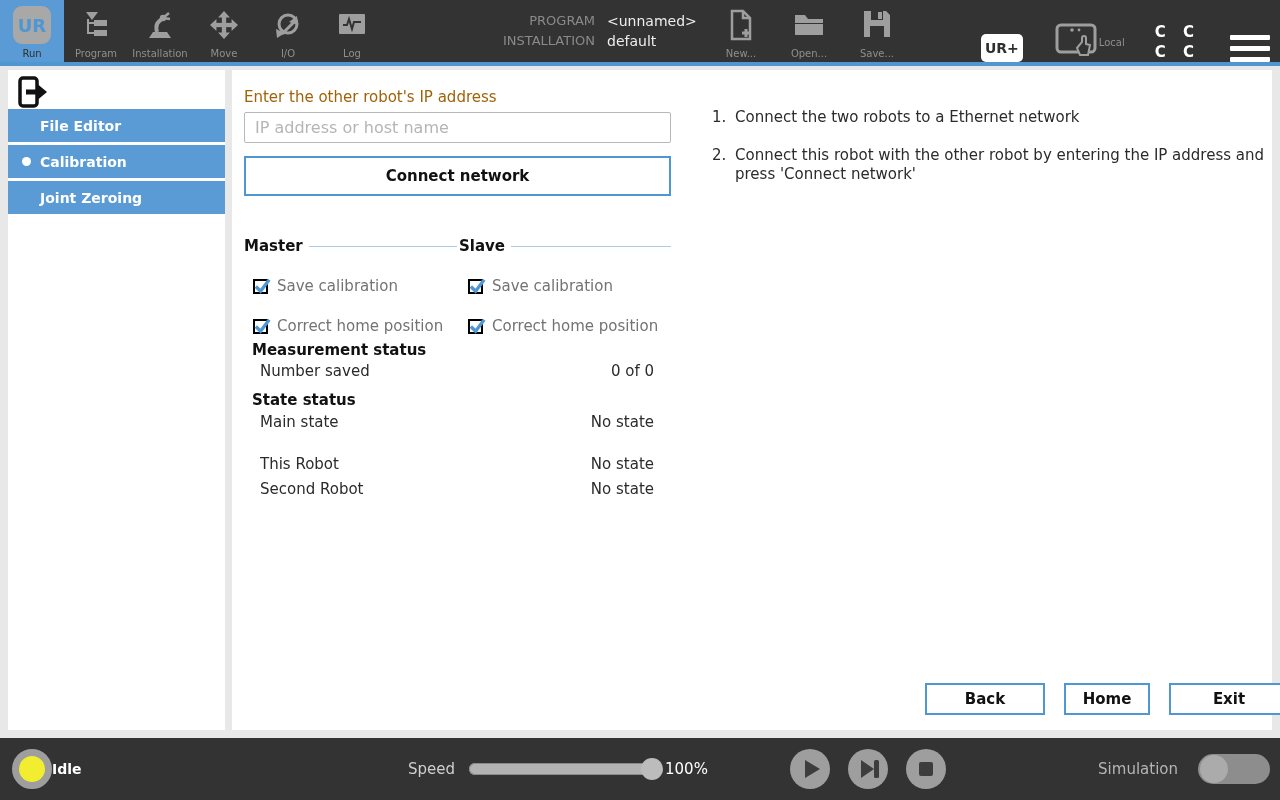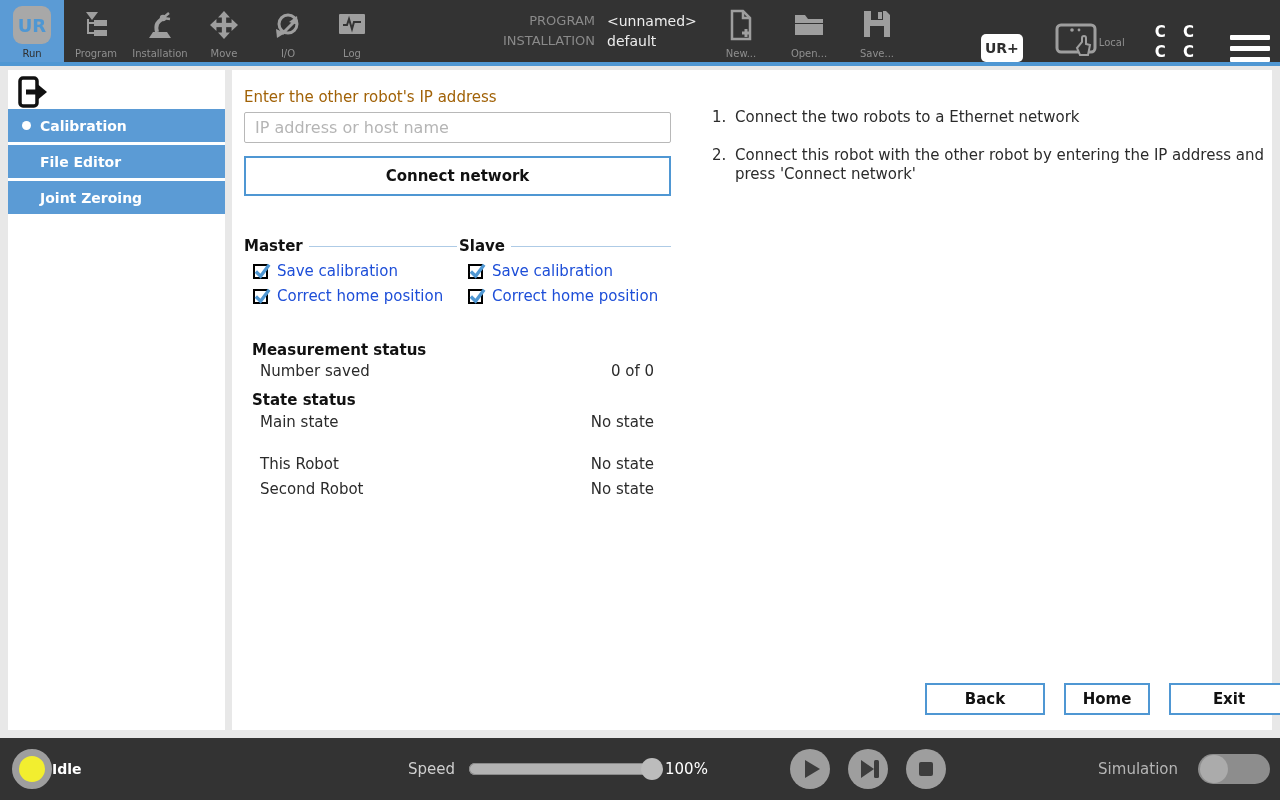--- a/index.html
+++ b/index.html
@@ -46,21 +46,21 @@
   .ip-input { position:absolute; left:12px; top:42px; width:427px; height:31px; border:1px solid #b8b8b8; border-radius:2px; font-size:16px; padding:0 10px; color:#333; font-family:inherit; outline:none; }
   .ip-input::placeholder { color:#b5b5b5; }
   .connect-btn { position:absolute; left:12px; top:86px; width:427px; height:40px; background:#ffffff; border:2px solid #4f97d3; font-weight:bold; font-size:15px; color:#111; cursor:pointer; font-family:inherit; }
 
   .group { position:absolute; top:167px; }
   .group.master { left:12px; width:213px; }
   .group.slave  { left:227px; width:212px; }
   .group-head { display:flex; align-items:center; }
   .group-title { font-weight:bold; font-size:15px; color:#111; }
   .rule { flex:1; height:1px; background:#aecbe6; margin-left:6px; }
-  .cb-row { display:flex; align-items:center; gap:9px; margin-top:7px; margin-left:9px; font-size:15px; color:#1d4ed8; cursor:pointer; }
+  .cb-row { display:flex; align-items:center; gap:9px; margin-top:22px; margin-left:9px; font-size:15px; color:#737373; cursor:pointer; }
   .cb { position:relative; width:15px; height:15px; border:2px solid #000; background:#fff; flex:none; }
   .cb svg { position:absolute; left:-2px; top:-4px; }
 
   .st-title { position:absolute; left:20px; font-weight:bold; font-size:15px; color:#111; }
   .st-row { position:absolute; left:28px; width:394px; display:flex; justify-content:space-between; font-size:15px; color:#2b2b2b; }
 
   .instructions { position:absolute; left:480px; top:38px; }
   .instr { display:flex; margin-bottom:19px; font-size:15px; color:#2b2b2b; line-height:19px; }
   .instr .num { width:23px; flex:none; }
   .instr .txt { width:545px; }
@@ -233,25 +233,25 @@
       <span>
         <svg width="30" height="32" viewBox="0 0 30 32">
           <rect x="2" y="2" width="17" height="28" rx="3" stroke="#111" stroke-width="3.5" fill="none"></rect>
           <rect x="8" y="13.5" width="13" height="5" fill="#111"></rect>
           <polygon points="20,8.5 20,23.5 29,16" fill="#111"></polygon>
         </svg>
       </span>
     </div>
     <div class="side-items">
       <div class="side-item">
+        <span>File Editor</span>
+      </div>
+      <div class="side-item">
         <span class="bullet"></span>
         <span>Calibration</span>
-      </div>
-      <div class="side-item">
-        <span>File Editor</span>
       </div>
       <div class="side-item">
         <span>Joint Zeroing</span>
       </div>
     </div>
   </aside>
 
   <main>
     <div class="ip-label">Enter the other robot's IP address</div>
     <input class="ip-input" type="text" placeholder="IP address or host name" style="">

